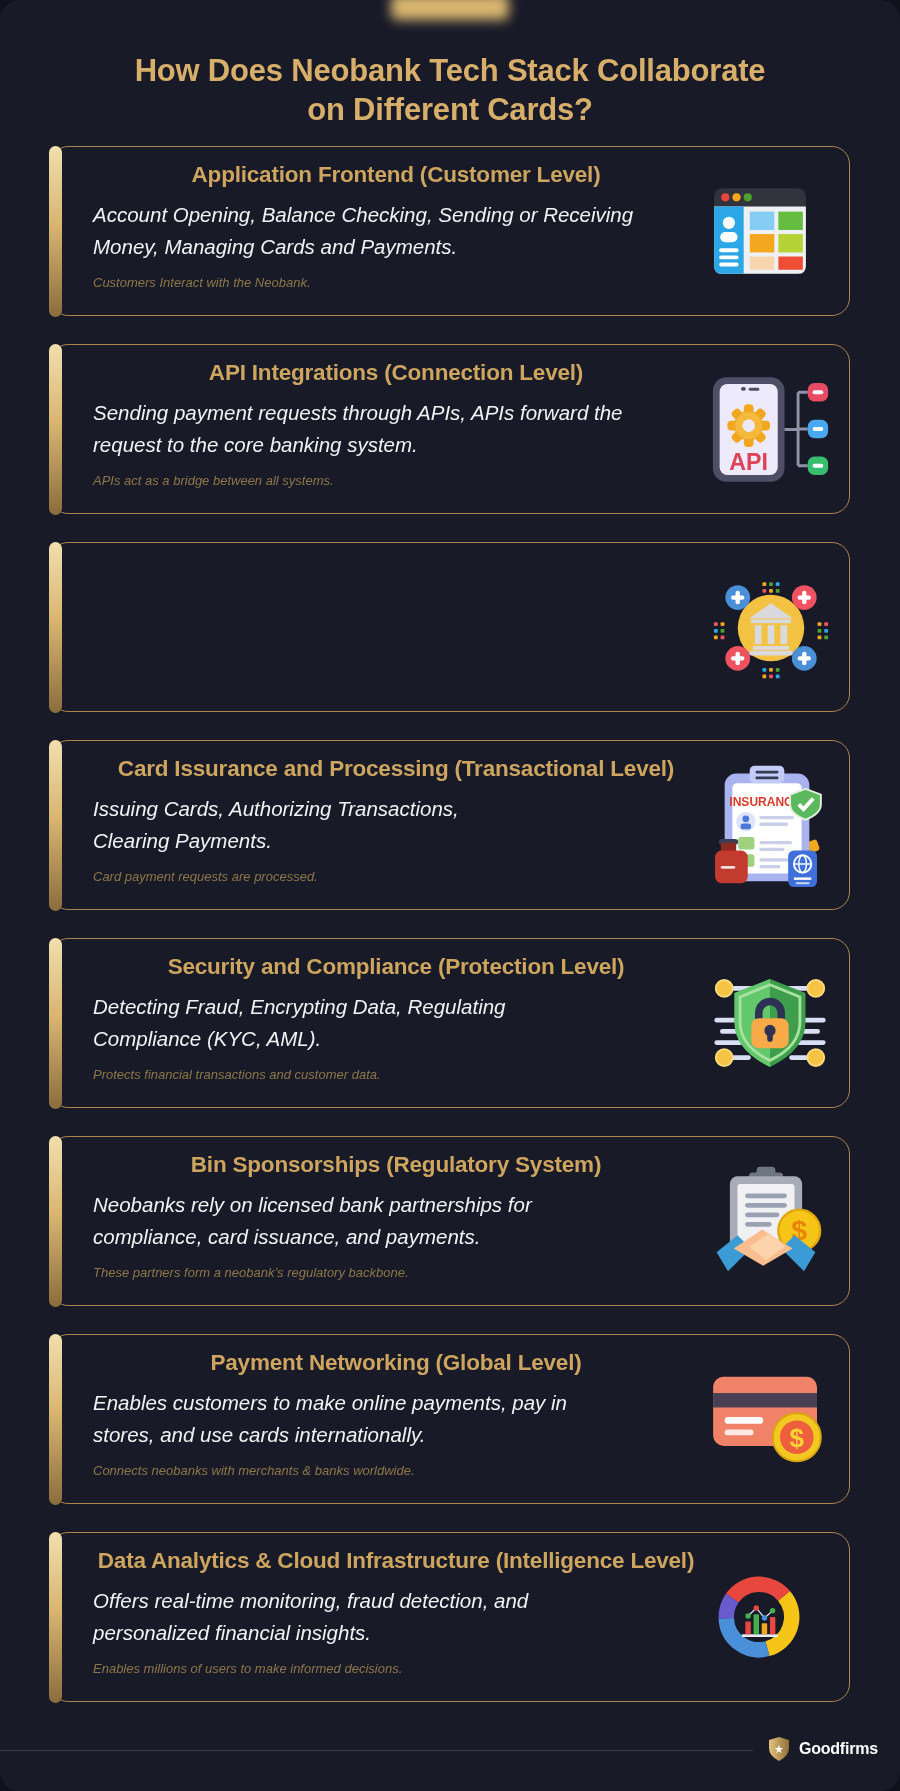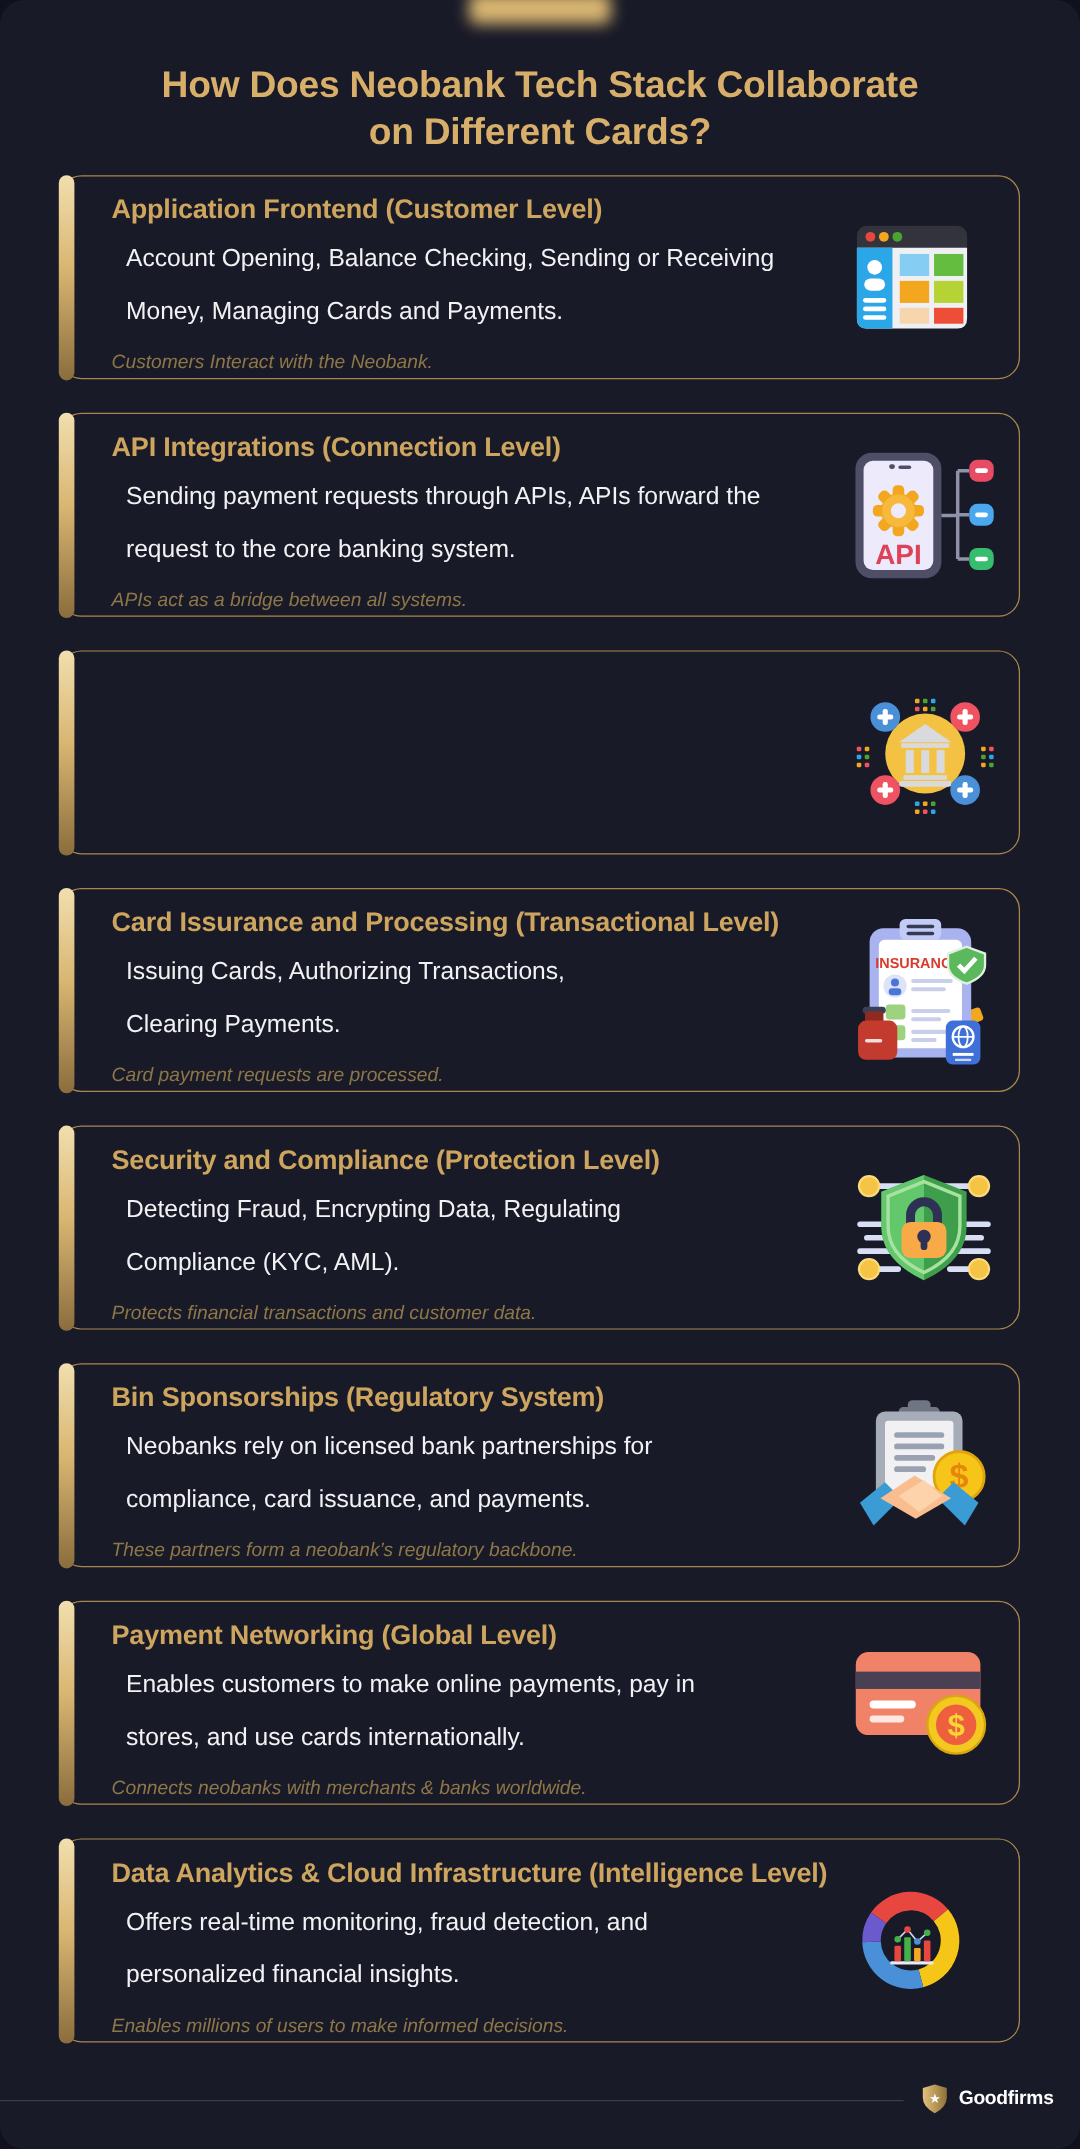--- a/index.html
+++ b/index.html
@@ -8,23 +8,23 @@
   .glow-bar{position:absolute;top:-6px;left:50%;transform:translateX(-50%);
         width:118px;height:26px;background:#d9b671;border-radius:6px;filter:blur(6px);}
   .page-title{position:absolute;top:30px;left:0;width:900px;text-align:center;
         font-size:31px;line-height:39px;font-weight:bold;color:#d8af6a;letter-spacing:-0.2px;}
   .cards{position:absolute;top:146px;left:50px;right:50px;display:flex;flex-direction:column;gap:28px;}
   .card{position:relative;height:170px;border:1.5px solid #ab874d;border-radius:18px;box-sizing:border-box;}
   .accent{position:absolute;left:-2px;top:-1.5px;bottom:-1.5px;width:13px;border-radius:8px;
         background:linear-gradient(180deg,#f1dfae 0%,#d9b671 45%,#8a6d3c 100%);}
   .content{position:absolute;left:42px;top:15px;right:150px;}
   .card h2{margin:0 0 11px 0;font-size:22.5px;font-weight:bold;color:#cda55e;
-        letter-spacing:-0.2px;white-space:nowrap;}
-  .bline{margin:12px;font-size:20.5px;line-height:32px;color:#f2f2f4;white-space:nowrap;}
-  .tagline{margin:5px 0 0 0;font-size:16px;line-height:30px;font-style:italic;
+        letter-spacing:-0.2px;white-space:nowrap;text-align:center;}
+  .bline{margin:0;font-size:20.5px;line-height:32px;color:#f2f2f4;white-space:nowrap;font-style:italic;}
+  .tagline{margin:5px 0 0 0;font-size:13px;line-height:30px;font-style:italic;
         color:#8d7748;white-space:nowrap;}
   .icon{position:absolute;right:14px;top:50%;transform:translateY(-50%);
         width:126px;height:132px;display:flex;align-items:center;}
   .footer-line{position:absolute;left:0;top:1750px;width:753px;height:1px;background:#3c3d4f;}
   .brand{position:absolute;right:22px;top:1736px;display:flex;align-items:center;gap:9px;}
   .brand-text{color:#ffffff;font-size:16px;font-weight:bold;letter-spacing:-0.2px;}
 </style>
 </head>
 <body>
 

